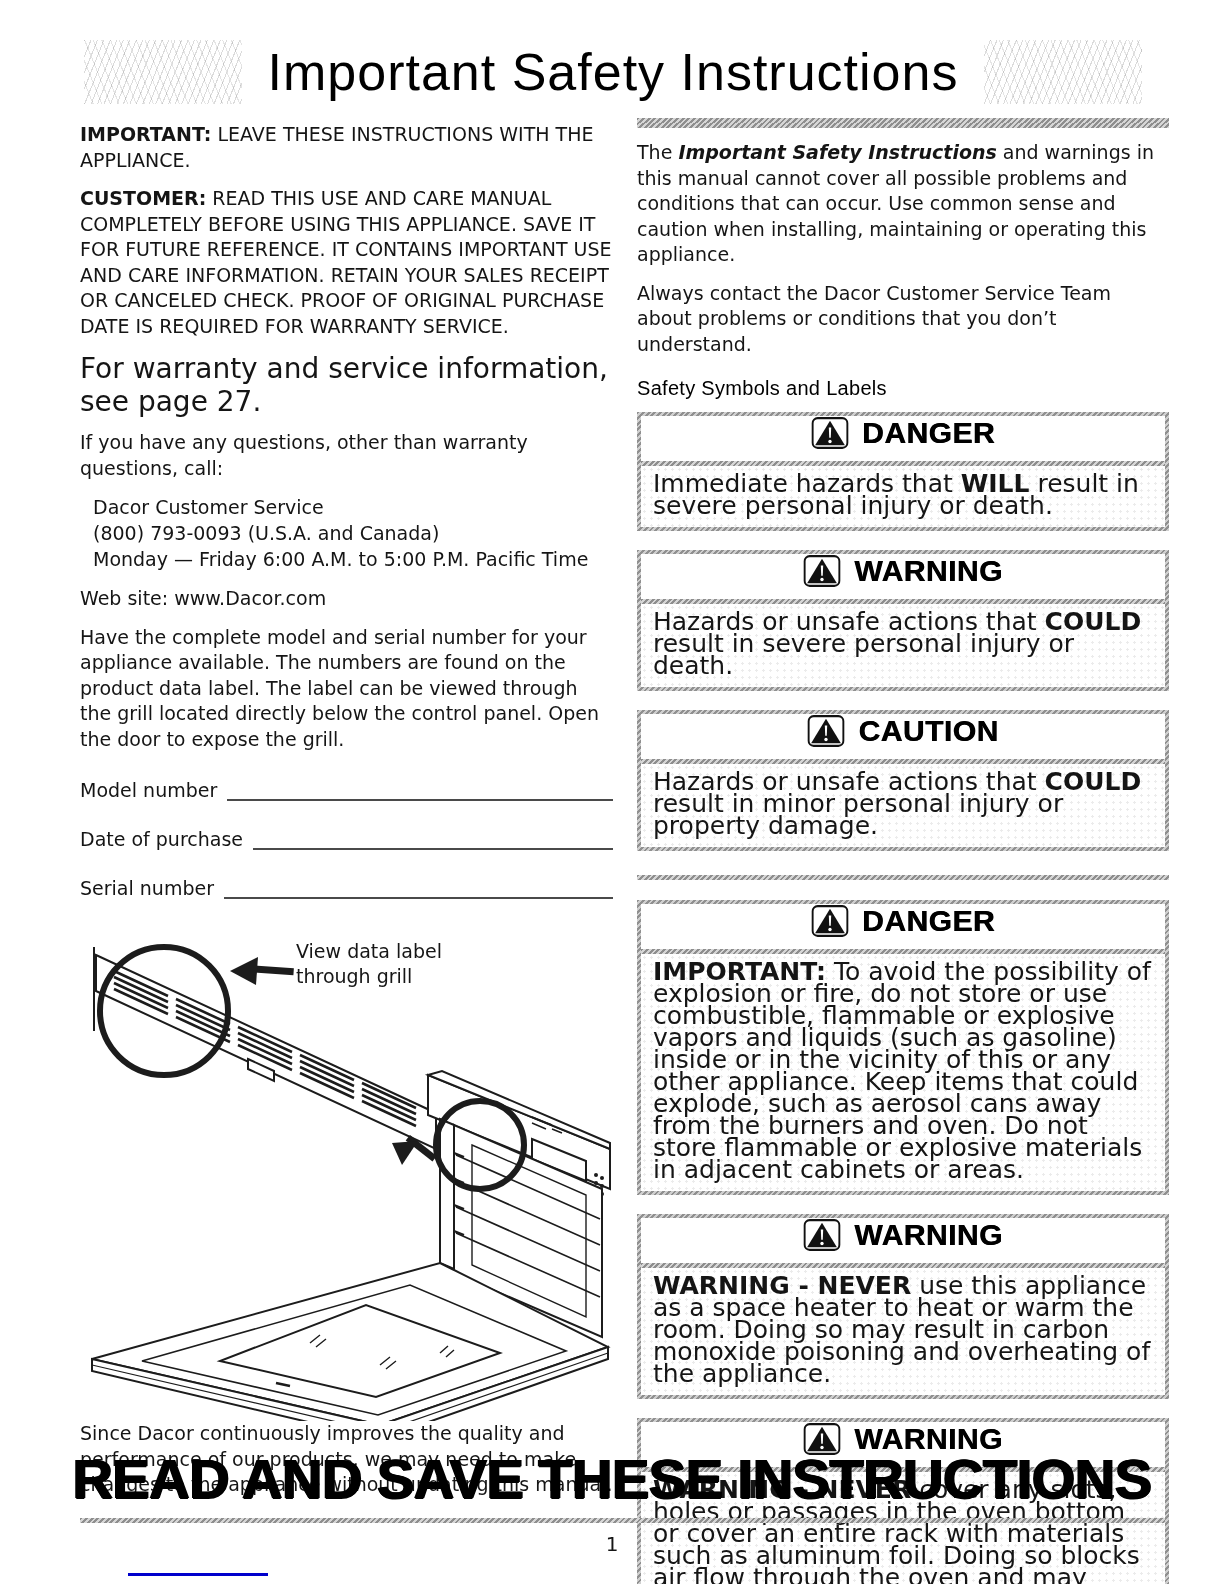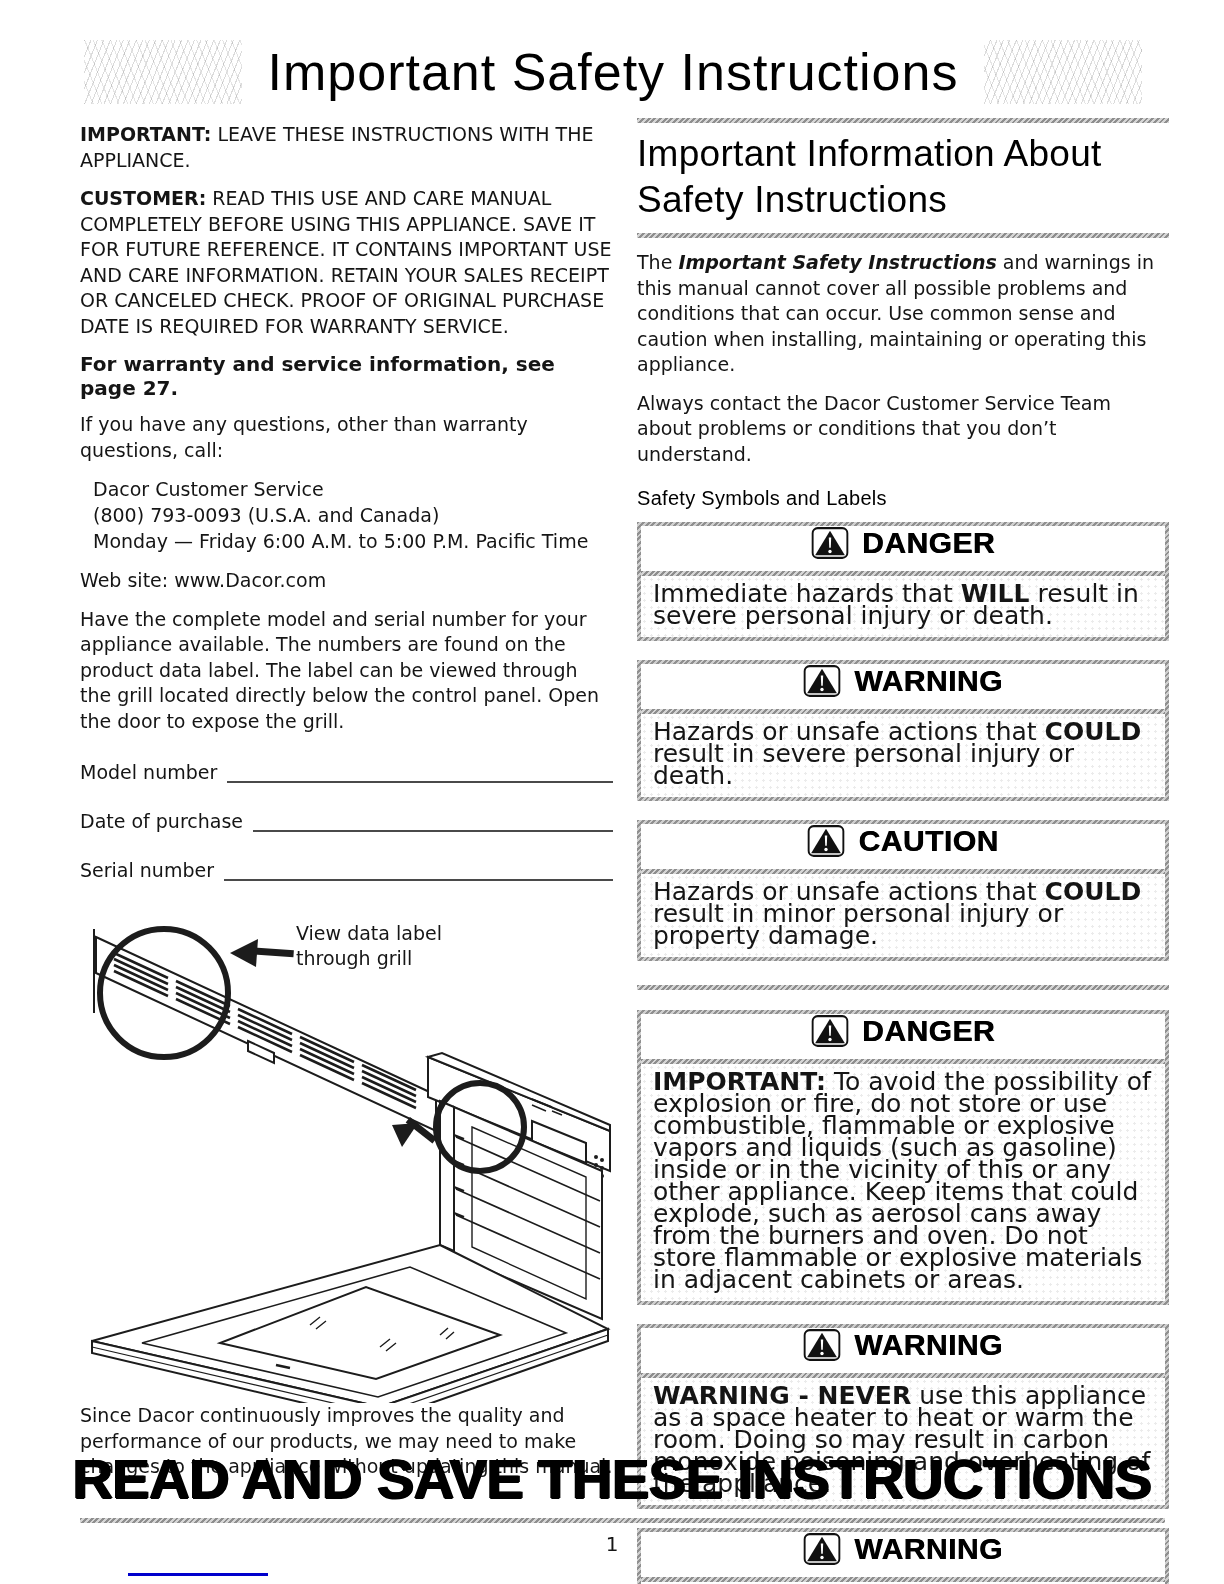--- a/index.html
+++ b/index.html
@@ -36,21 +36,21 @@
     background:#fff; padding:0 26px; line-height:64px; white-space:nowrap;
   }
 
   
   .col-left  { position:absolute; left:80px;  top:122px; width:533px; }
   .col-right { position:absolute; left:637px; top:118px; width:532px; }
 
   .body { font-size:19px; line-height:25.5px; margin-bottom:13px; }
   .caps-b { font-weight:bold; }
 
-  .warranty { font-size:20px; font-weight:bold; margin:11px 0 12px; }
+  .warranty { font-size:28px; font-weight:normal; margin:11px 0 12px; }
 
   .contact div { font-size:19px; line-height:26px; }
   .contact { margin:0 13px 14px; }
 
   .formline { display:flex; align-items:flex-end; margin-top:27px; font-size:19px; }
   .formline .lbl { white-space:nowrap; padding-right:10px; }
   .formline .wline { flex:1; border-bottom:2px solid #4a4a4a; height:22px; }
 
   
   .illustration { position:relative; width:533px; height:508px; margin-top:14px; }
@@ -233,21 +233,20 @@
       </svg>
       <div class="illo-caption">View data label through grill</div>
     </div>
 
     <p class="body">Since Dacor continuously improves the quality and performance of our products, we may need to make changes to the appliance without updating this manual.</p>
   </section>
 
   <section class="col-right">
 
     <div class="rule hatch"></div>
-    <h2>Important Information About Safety Instructions</h2>
     <div class="rule hatch"></div>
 
     <p class="body" style="margin-top:12px"><span>The </span><span class="emph-bi">Important Safety Instructions</span><span> and warnings in this manual cannot cover all possible problems and conditions that can occur. Use common sense and caution when installing, maintaining or operating this appliance.</span></p>
 
     <p class="body">Always contact the Dacor Customer Service Team about problems or conditions that you don’t understand.</p>
 
     <h3>Safety Symbols and Labels</h3>
 
     <div class="sbox">
       <div class="sbox-in">

